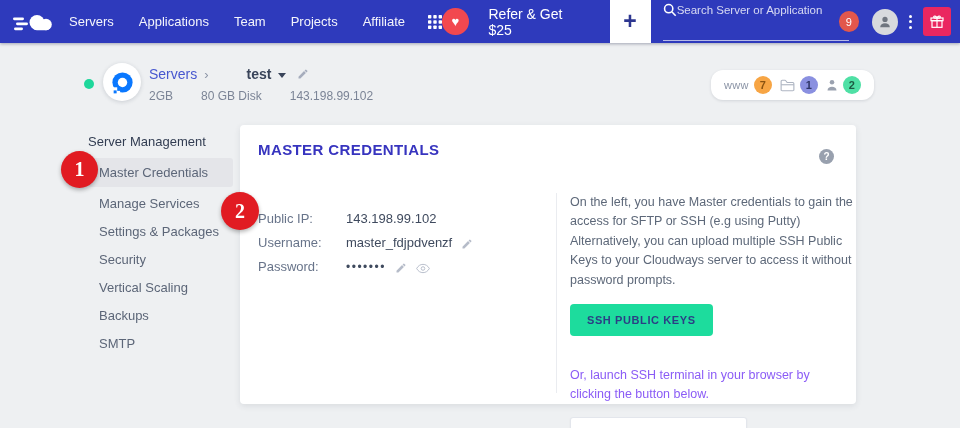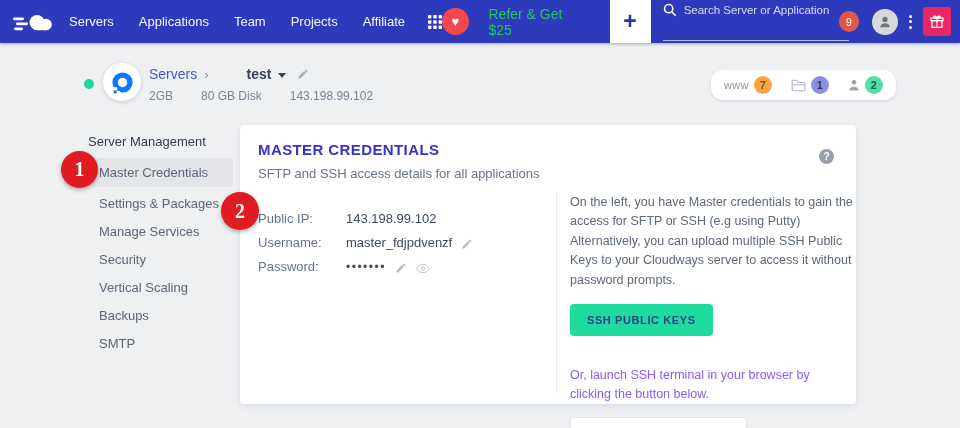--- a/index.html
+++ b/index.html
@@ -19,28 +19,28 @@
   .logo { margin-left:13px; display:flex; align-items:center; }
   .nav-menu { display:flex; gap:25px; margin-left:10px; }
   .nav-menu span { color:rgba(255,255,255,.95); font-size:13px; cursor:pointer; }
   .grid-icon { margin-left:23px; display:flex; }
   .nav-spacer { flex:1; }
   .heart-circle {
     width:27px; height:27px; border-radius:50%; background:#f2484f;
     display:flex; align-items:center; justify-content:center;
     color:#fff; font-size:13px;
   }
-  .refer-label { color:#22c55e; font-size:14px; margin-left:20px; }
+  .refer-label { color:#ffffff; font-size:14px; margin-left:20px; }
   .plus-tab {
     margin-left:22px; width:42px; height:43px; background:#fff;
     display:flex; align-items:center; justify-content:center;
     color:#2d3690; font-size:23px; font-weight:bold; cursor:pointer;
   }
   .search-wrap {
-    margin-left:12px; display:flex; align-items:center; gap:7px;
+    margin-left:12px; display:flex; align-items:center; gap:0;
     border-bottom:1px solid rgba(255,255,255,.65); padding-bottom:23px; width:190px;
   }
   .search-wrap input {
     background:transparent; border:none; outline:none;
     color:#fff; font-size:11.5px; width:150px; font-family:"Liberation Sans", sans-serif;
   }
   .search-wrap input::placeholder { color:rgba(255,255,255,.8); }
   .notif-badge {
     width:21px; height:21px; border-radius:50%; background:#e2574c;
     color:#fff; font-size:11px; display:flex; align-items:center; justify-content:center;
@@ -69,21 +69,21 @@
   .bc-sep { color:#8a93a5; font-size:13px; }
   .bc-current { color:#39445a; font-size:14px; font-weight:bold;padding-left:31px; }
   .caret-down {
     width:0; height:0; border-left:4.5px solid transparent; border-right:4.5px solid transparent;
     border-top:5px solid #39445a; margin-top:2px; cursor:pointer;
   }
   .bc-row2 { display:flex; gap:28px; margin-top:7px; font-size:12px; color:#7b8496; }
   .badges-card {
     position:absolute; left:711px; top:70px; height:30px; padding:0 13px;
     background:#fff; border-radius:12px; box-shadow:0 1px 3px rgba(40,50,70,.14);
-    display:flex; align-items:center; gap:19px;
+    display:flex; align-items:center; gap:8px;
   }
   .badge-group { display:flex; align-items:center; gap:5px; }
   .badge-www { font-size:11px; color:#8a93a5; letter-spacing:.3px; }
   .count-circle {
     width:18px; height:18px; border-radius:50%;
     display:flex; align-items:center; justify-content:center;
     font-size:11px; font-weight:bold; color:#5a4a33;
   }
   .cc-orange { background:#f7a544; color:#8a5210; }
   .cc-purple { background:#8a90e0; color:#2e3566; }
@@ -260,31 +260,30 @@
           <path d="M2 15c0-3.3 2.7-5 6-5s6 1.7 6 5z"></path>
       </svg>
     </span>
     <span class="count-circle cc-green">2</span>
   </div>
 </div>
 
 <div class="sidebar">
   <div class="side-heading">Server Management</div>
   <div class="side-item active">Master Credentials</div>
+  <div class="side-item">Manage Services</div>
   <div class="side-item">Settings &amp; Packages</div>
-  <div class="side-item">Manage Services</div>
   <div class="side-item">Security</div>
   <div class="side-item">Vertical Scaling</div>
   <div class="side-item">Backups</div>
   <div class="side-item">SMTP</div>
 </div>
 
 <div class="card">
   <div class="card-title">MASTER CREDENTIALS</div>
-  <div class="card-sub">SFTP and SSH access details for all applications</div>
   <div class="help-icon">?</div>
 
   <div class="fields">
     <div class="field-row">
       <span class="field-label">Public IP:</span>
       <span class="field-value">143.198.99.102</span>
     </div>
     <div class="field-row">
       <span class="field-label">Username:</span>
       <span class="field-value">master_fdjpdvenzf</span>

